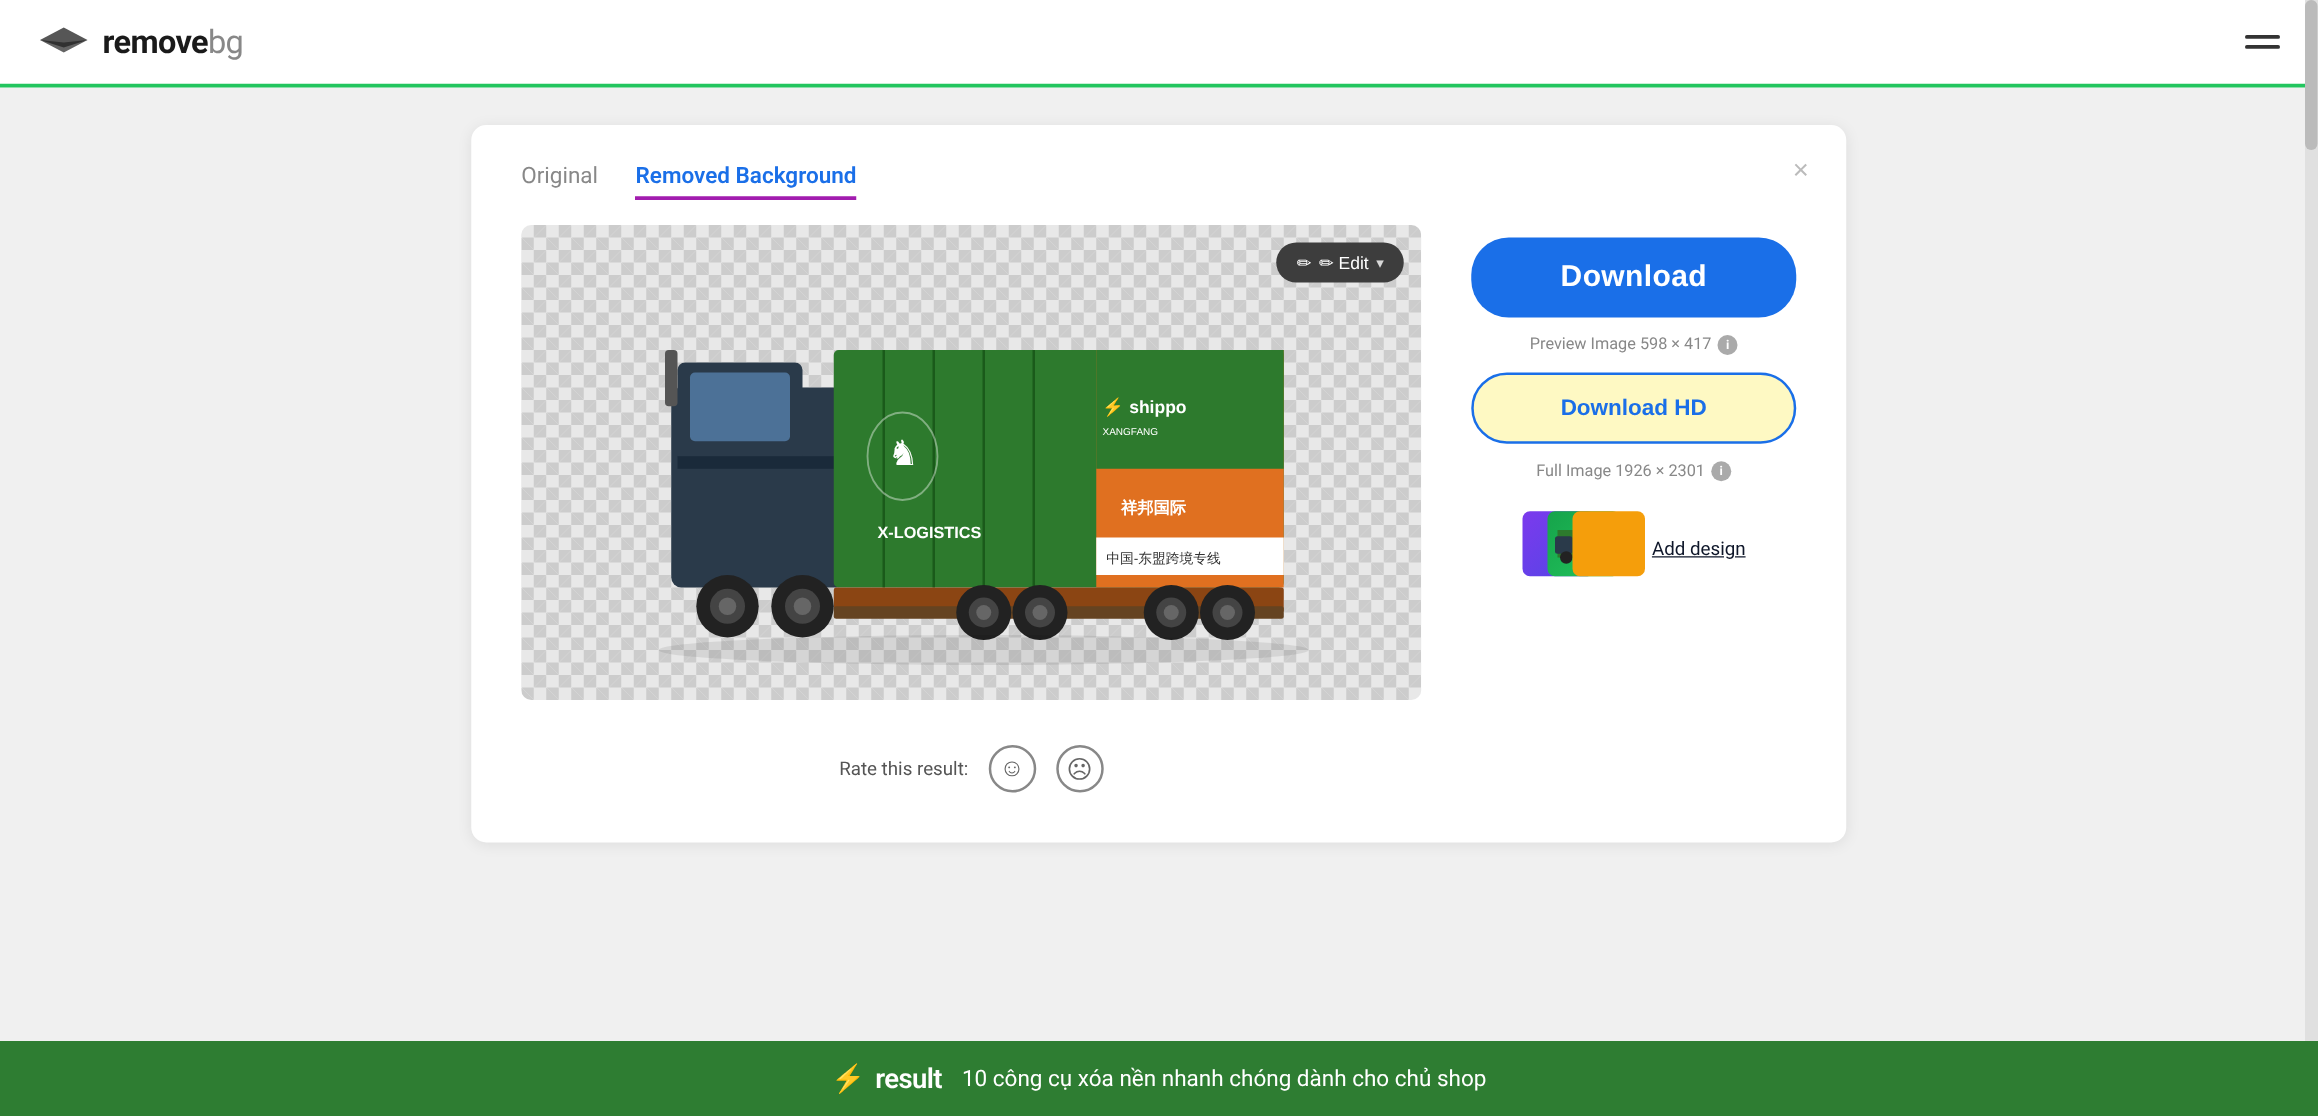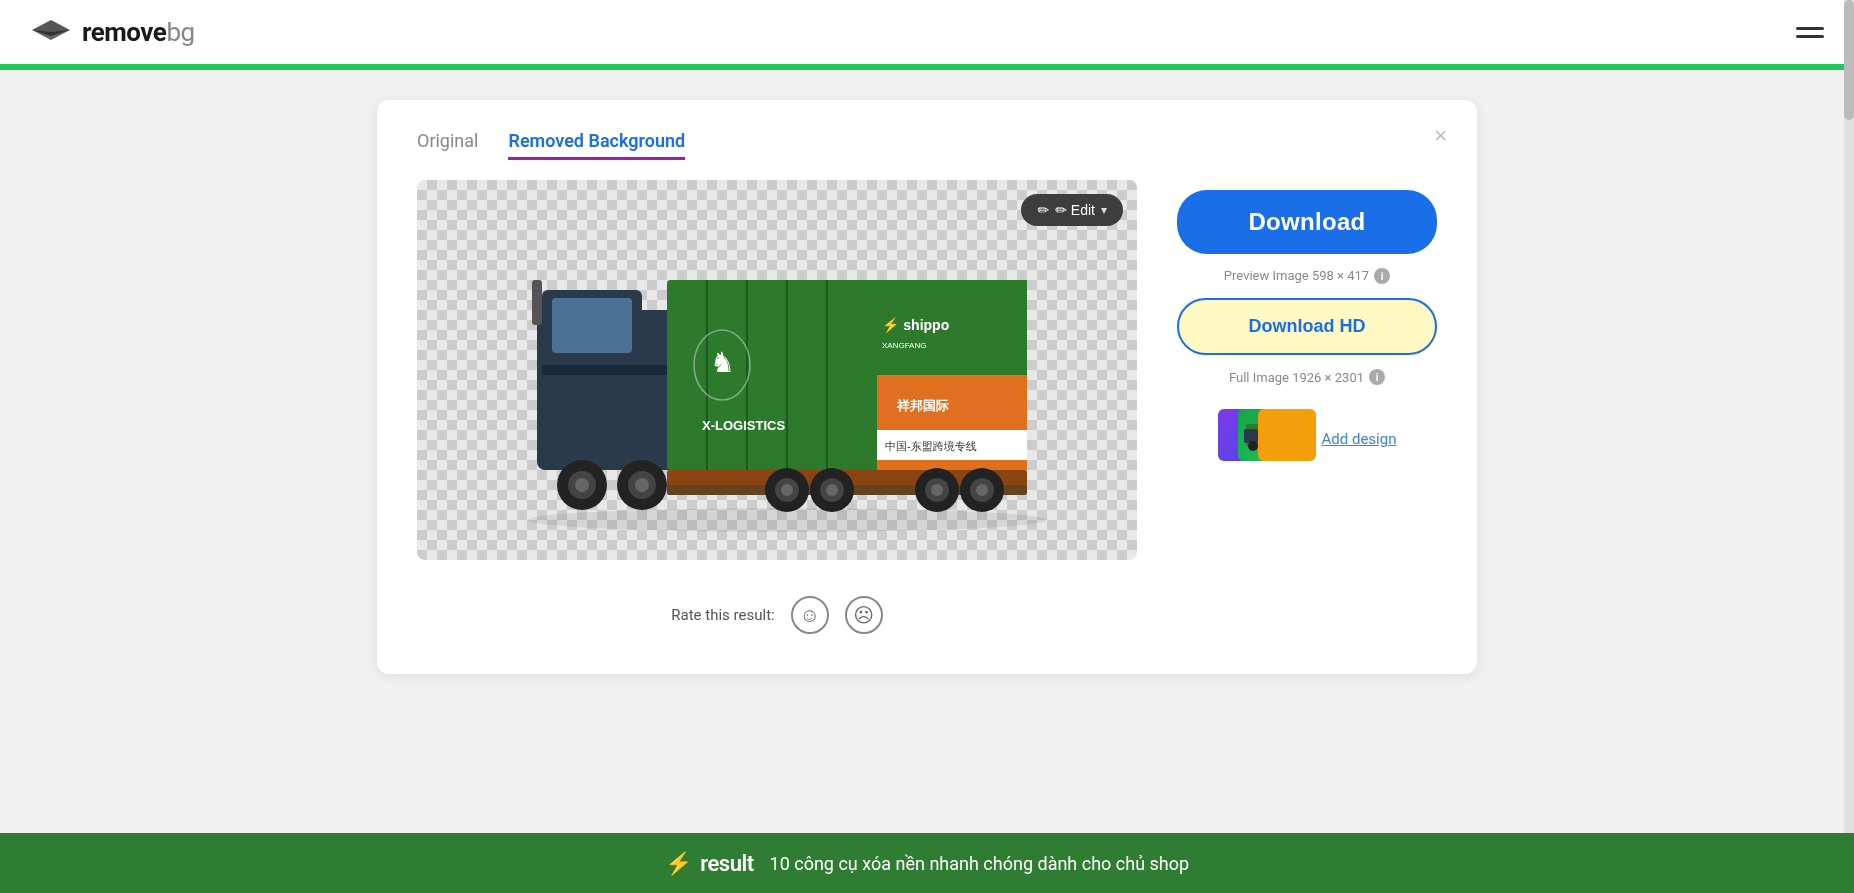--- a/index.html
+++ b/index.html
@@ -13,21 +13,21 @@
     }
 
     
     .header {
       background: #ffffff;
       height: 70px;
       display: flex;
       align-items: center;
       justify-content: space-between;
       padding: 0 30px;
-      border-bottom: 6px solid #22c55e;
+      border-bottom: 3px solid #22c55e;
     }
     .logo-area {
       display: flex;
       align-items: center;
       gap: 10px;
     }
     .logo-icon {
       width: 42px;
       height: 28px;
     }
@@ -287,21 +287,21 @@
       z-index: 2;
       overflow: hidden;
     }
     .thumb-3 {
       background: #f59e0b;
       left: 40px;
       z-index: 3;
     }
     .add-design-link {
       font-size: 15px;
-      color: #3b82f6;
+      color: #0f172a;
       text-decoration: underline;
       cursor: pointer;
     }
 
     
     .scrollbar {
       position: fixed;
       right: 0;
       top: 0;
       width: 10px;

